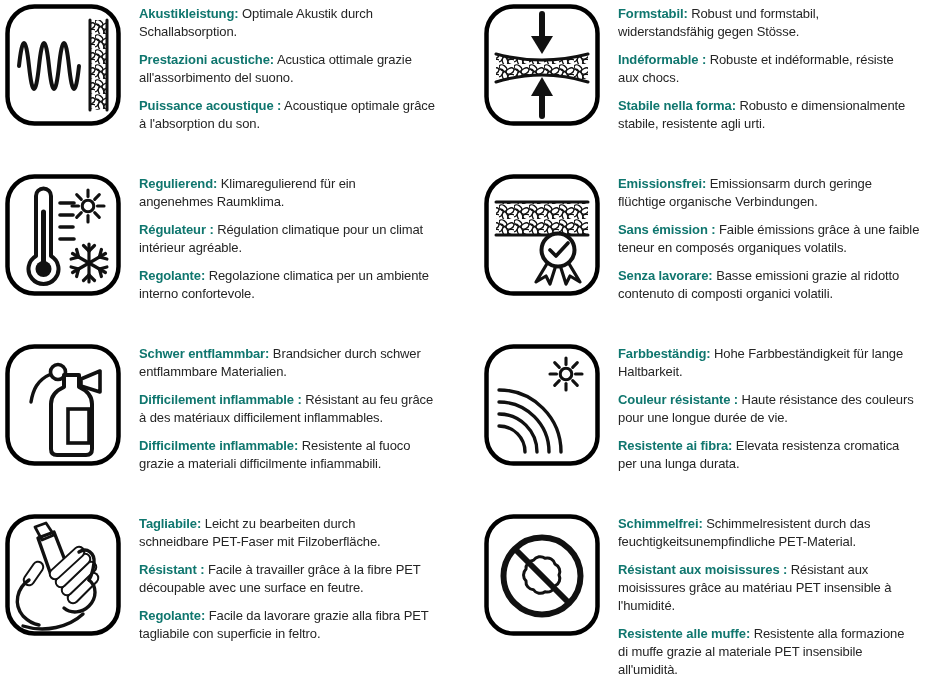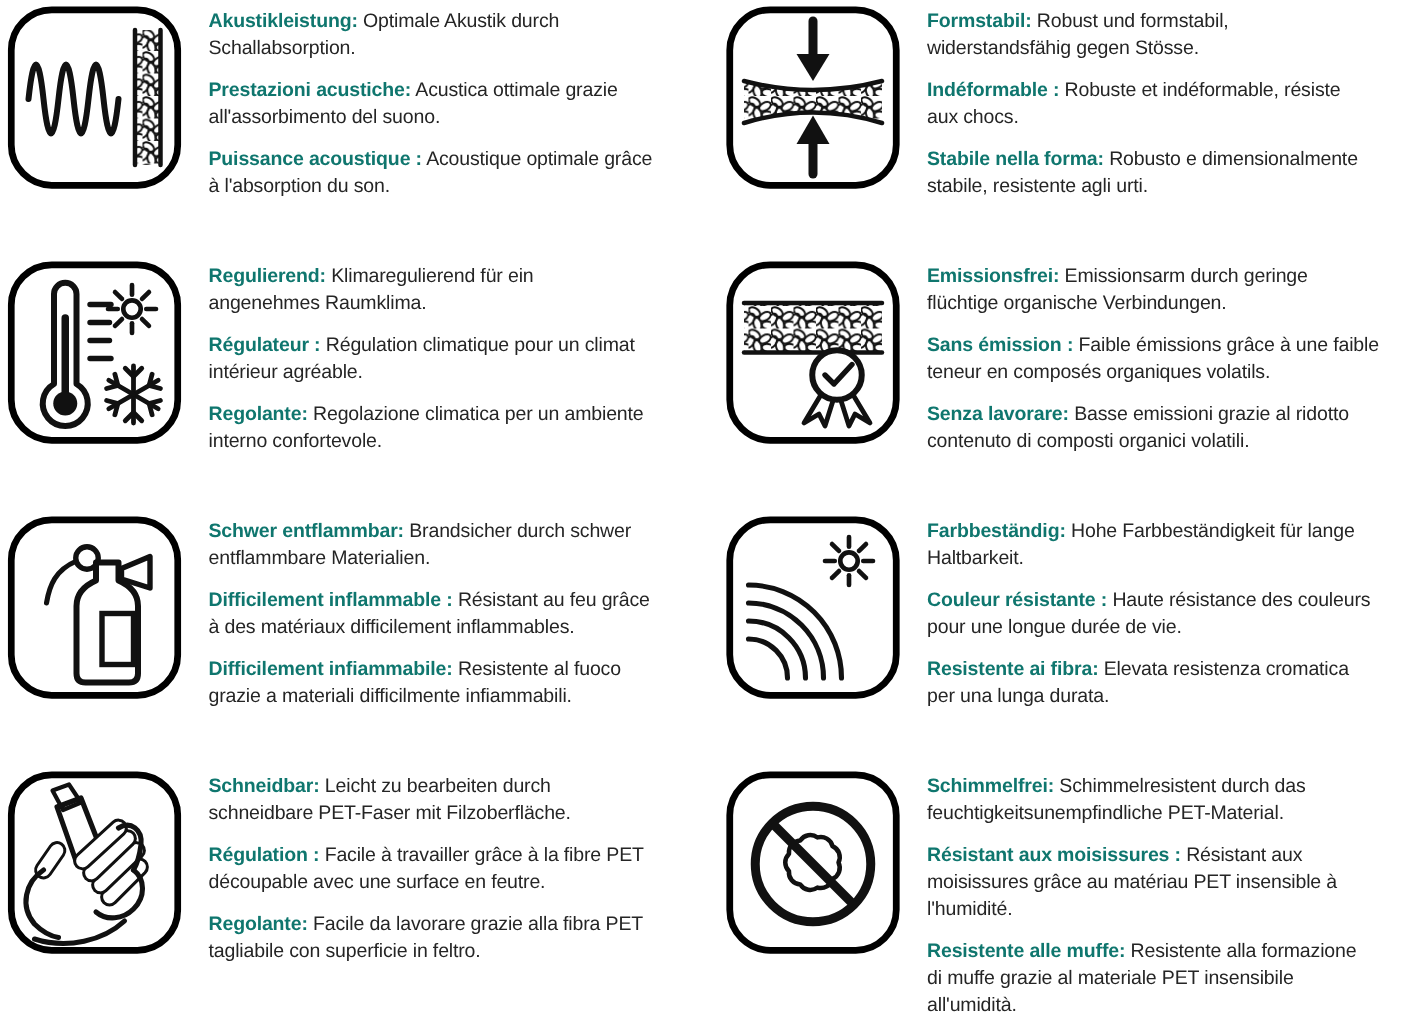--- a/index.html
+++ b/index.html
@@ -172,21 +172,21 @@
         <path class="ln" stroke-width="4" fill="#fff" d="M59,43 C50,47 46,53 46,60 L46,105 Q46,111 52,111 L81,111 Q87,111 87,105 L87,60 C87,53 83,47 74,43 L74,31 L59,31 Z"></path>
         <path class="ln" stroke-width="3.6" fill="#fff" d="M76,35 L95,27 L95,48 L76,42 Z"></path>
         <rect x="63" y="65" width="21" height="34" fill="none" stroke="#111" stroke-width="3.6"></rect>
       </svg>
     </div>
     <div class="text-col">
       <p class="feat"><b>Schwer entflammbar:</b> <span class="t">Brandsicher durch schwer
 entflammbare Materialien.</span></p>
       <p class="feat"><b>Difficilement inflammable :</b> <span class="t">Résistant au feu grâce
 à des matériaux difficilement inflammables.</span></p>
-      <p class="feat"><b>Difficilement infiammabile:</b> <span class="t">Resistente al fuoco
+      <p class="feat"><b>Difficilmente inflammable:</b> <span class="t">Resistente al fuoco
 grazie a materiali difficilmente infiammabili.</span></p>
     </div>
   </div>
 
   <div class="card right">
     <div class="icon-frame">
       <svg viewBox="0 0 116 122">
         <rect class="frame" x="2.5" y="2.5" width="111" height="117" rx="27"></rect>
         <path class="ln" stroke-width="3.4" d="M15,46 A62,62 0 0 1 77,108"></path>
         <path class="ln" stroke-width="3.4" d="M15,58 A50,50 0 0 1 65,108"></path>
@@ -223,23 +223,23 @@
           <line class="fb" x1="33" y1="53" x2="24" y2="66"></line>
             <line class="fw" x1="33" y1="53" x2="24" y2="66"></line>
         </g>
         <path class="ln" stroke-width="3.4" d="M74,38 C82,33 90,39 89,49 C88,57 87,61 84,66"></path>
         <path class="ln" stroke-width="3.4" d="M84,66 C92,72 92,84 84,92 C77,99 66,100 59,94"></path>
         <path class="ln" stroke-width="3.4" d="M24,66 C12,74 8,90 18,102 C23,107 28,110 34,111"></path>
         <path class="ln" stroke-width="3.4" d="M18,112 C40,119 64,113 78,100"></path>
       </svg>
     </div>
     <div class="text-col">
-      <p class="feat"><b>Schneidbar:</b> <span class="t">Leicht zu bearbeiten durch
+      <p class="feat"><b>Tagliabile:</b> <span class="t">Leicht zu bearbeiten durch
 schneidbare PET-Faser mit Filzoberfläche.</span></p>
-      <p class="feat"><b>Régulation :</b> <span class="t">Facile à travailler grâce à la fibre PET
+      <p class="feat"><b>Résistant :</b> <span class="t">Facile à travailler grâce à la fibre PET
 découpable avec une surface en feutre.</span></p>
       <p class="feat"><b>Regolante:</b> <span class="t">Facile da lavorare grazie alla fibra PET
 tagliabile con superficie in feltro.</span></p>
     </div>
   </div>
 
   <div class="card right">
     <div class="icon-frame">
       <svg viewBox="0 0 116 122">
         <rect class="frame" x="2.5" y="2.5" width="111" height="117" rx="27"></rect>

